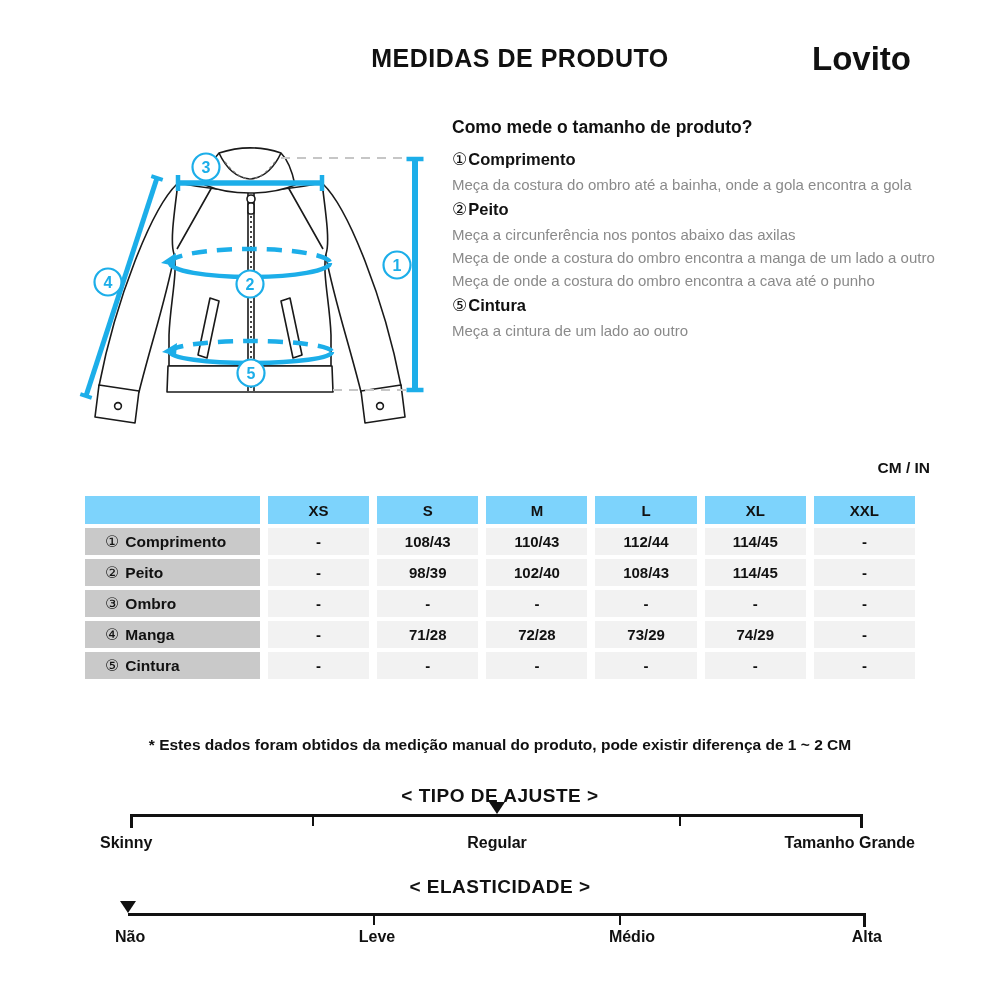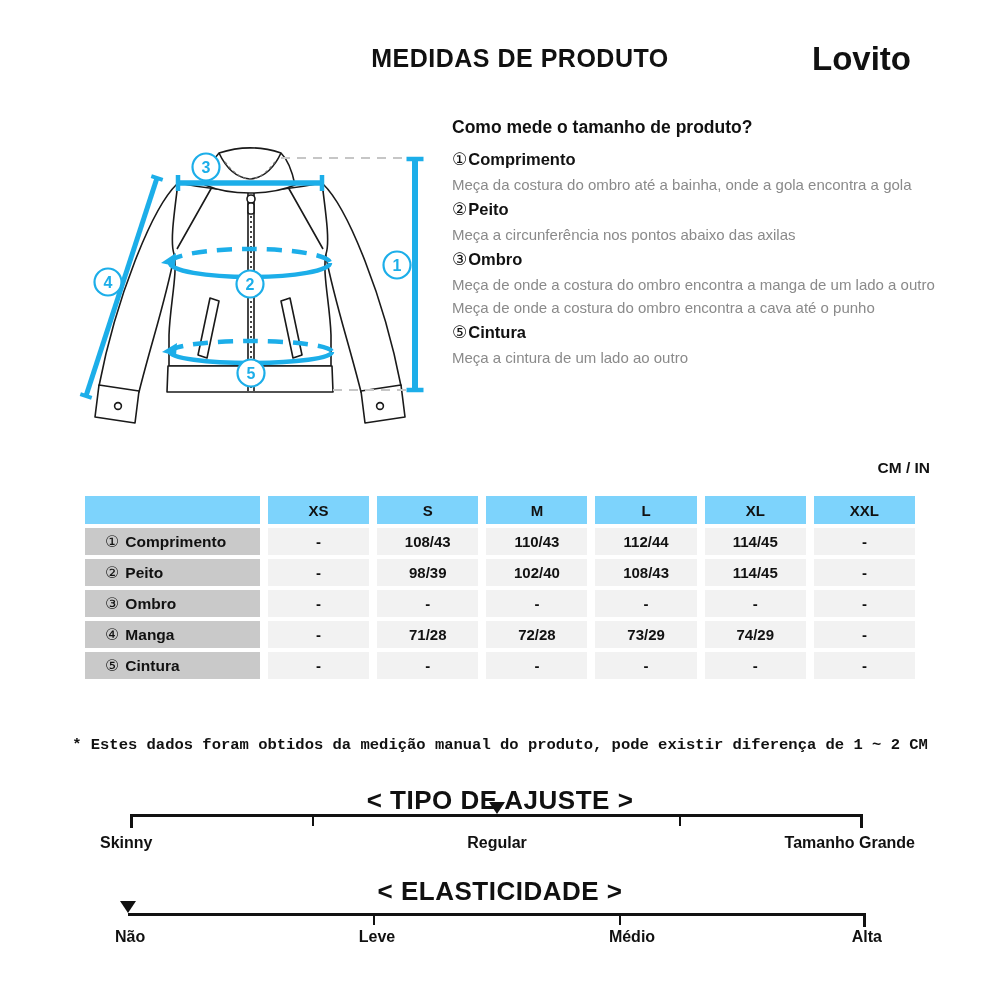--- a/index.html
+++ b/index.html
@@ -24,24 +24,24 @@
               grid-template-columns:175px repeat(6,1fr);gap:4px 8px;}
   .th{height:28px;background:#7dd3fc;display:flex;align-items:center;justify-content:center;
       font-weight:bold;font-size:15px;}
   .tl{height:27px;background:#c9c9c9;display:flex;align-items:center;padding-left:20px;
       font-weight:bold;font-size:15.5px;box-sizing:border-box;}
   .circ{font-weight:400;font-size:16px;margin-right:6px;}
   .td{height:27px;background:#f2f2f2;display:flex;align-items:center;justify-content:center;
       font-weight:bold;font-size:15px;}
 
   .footnote{position:absolute;left:0;top:736px;width:1000px;text-align:center;
-            font-size:15.5px;font-weight:bold;font-family:Liberation Mono, monospace;}
+            font-size:15.5px;font-weight:bold;}
 
   .scale-heading{position:absolute;left:0;width:1000px;text-align:center;
-                 font-size:26px;font-weight:bold;letter-spacing:.5px;}
+                 font-size:19px;font-weight:bold;letter-spacing:.5px;}
   .scale{position:absolute;height:16px;}
   .s-line{position:absolute;left:0;right:0;top:0;height:3px;background:#111;}
   .s-cap{position:absolute;top:0;width:3px;height:14px;background:#111;}
   .s-tick{position:absolute;top:0;width:2px;height:12px;background:#111;transform:translateX(-50%);}
   .s-marker{position:absolute;top:-12px;width:0;height:0;transform:translateX(-50%);
             border-left:8px solid transparent;border-right:8px solid transparent;
             border-top:12px solid #111;}
   .s-label{position:absolute;font-size:16px;font-weight:bold;white-space:nowrap;}
 </style>
 </head>
@@ -126,21 +126,20 @@
 
     <div class="g-item">
       <div class="g-label"><span class="g-num">①</span><span>Comprimento</span></div>
       <div class="g-desc">Meça da costura do ombro até a bainha, onde a gola encontra a gola</div>
     </div>
     <div class="g-item">
       <div class="g-label"><span class="g-num">②</span><span>Peito</span></div>
       <div class="g-desc">Meça a circunferência nos pontos abaixo das axilas</div>
     </div>
     <div class="g-item">
-      <div class="g-label"><span class="g-num">③</span><span>Ombro</span></div>
       <div class="g-desc">Meça de onde a costura do ombro encontra a manga de um lado a outro</div>
     </div>
     <div class="g-item">
       <div class="g-desc">Meça de onde a costura do ombro encontra a cava até o punho</div>
     </div>
     <div class="g-item">
       <div class="g-label"><span class="g-num">⑤</span><span>Cintura</span></div>
       <div class="g-desc">Meça a cintura de um lado ao outro</div>
     </div>
   </div>

